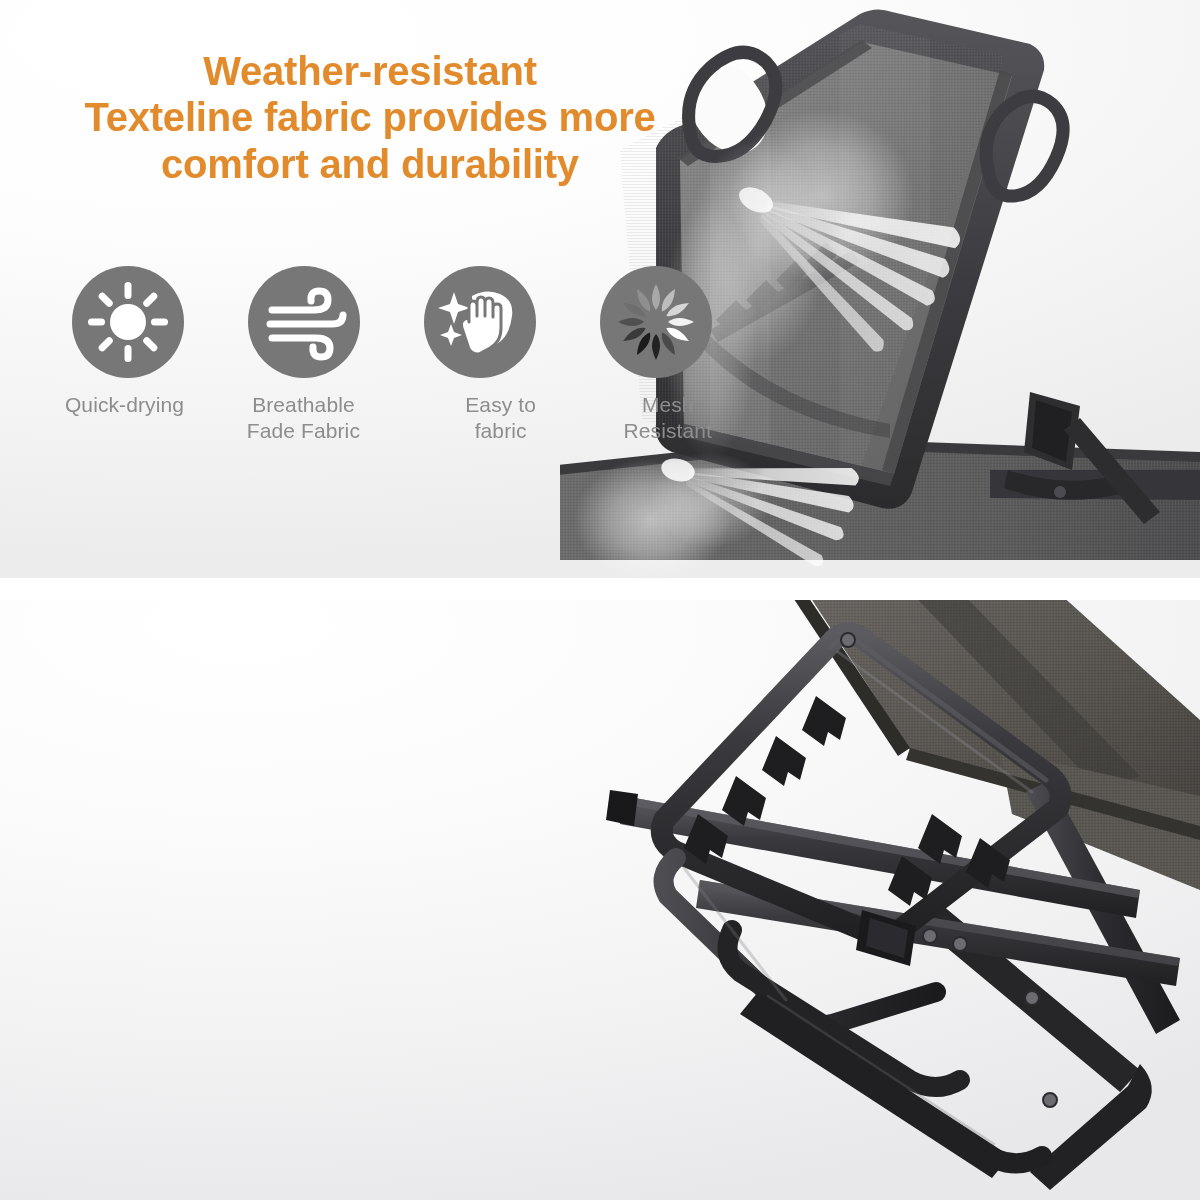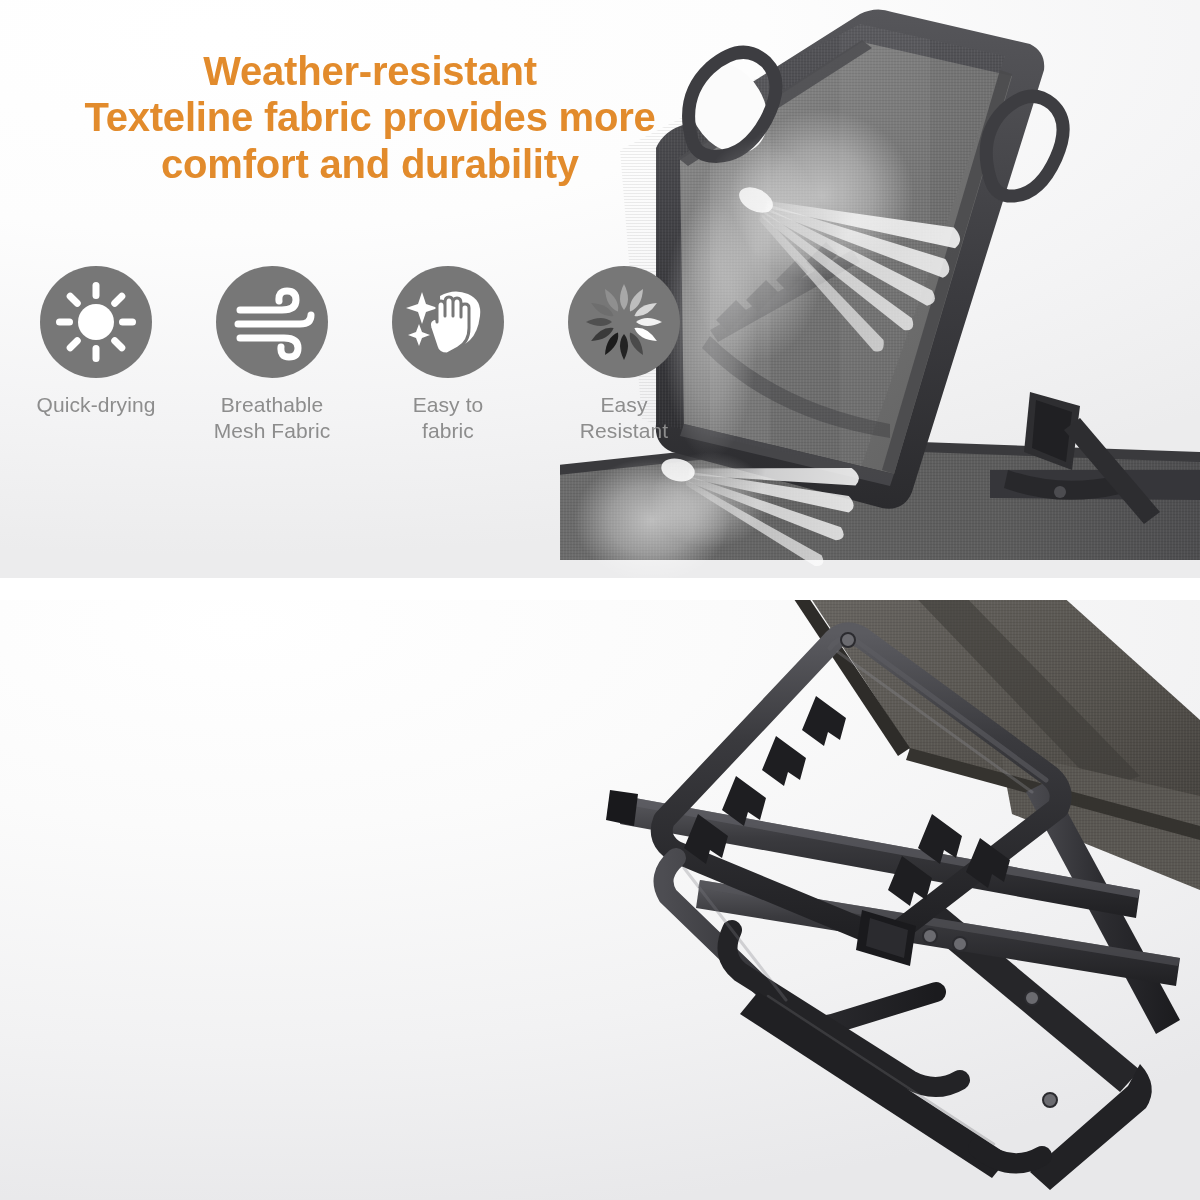--- a/index.html
+++ b/index.html
@@ -48,21 +48,21 @@
   }
 
   
   .feature-row {
     position:absolute; left:0; width:740px;
     display:flex; z-index:6;
   }
   #features-top    { top:266px; }
 
   .feature {
-    display:flex; flex-direction:column; align-items:center;
+    display:flex; flex-direction:column; align-items:flex-end;
     width:176px;
   }
   #features-top .feature:nth-child(1){ margin-left:8px; }
 
   .badge {
     width:112px; height:112px; border-radius:50%;
     background:#777777;
     position:relative; overflow:hidden;
     flex:none;
   }
@@ -236,21 +236,21 @@
         <div class="badge">
           <svg viewBox="0 0 112 112">
             <g fill="none" stroke="#ffffff" stroke-width="7" stroke-linecap="round">
               <path d="M24 44 H66 Q80 44 80 34 Q80 25 71 25 Q62 25 63 35"></path>
               <path d="M22 58 H84 Q95 58 95 49"></path>
               <path d="M24 72 H68 Q82 72 82 82 Q82 91 73 91 Q64 91 65 81"></path>
             </g>
           </svg>
         </div>
         <div class="feature-label">Breathable
-Mesh Fabric</div>
+Fade Fabric</div>
       </div>
 
       <div class="feature">
         <div class="badge">
           <svg viewBox="0 0 112 112">
 
             <path d="M30 26 L34 38 L46 42 L34 46 L30 58 L26 46 L14 42 L26 38 Z" fill="#ffffff"></path>
             <path d="M27 58 L30 66 L38 69 L30 72 L27 80 L24 72 L16 69 L24 66 Z" fill="#ffffff"></path>
 
             <path d="M48 30 Q62 22 76 28 Q90 34 88 50 Q86 66 78 74 Q70 82 58 80 L50 74 Z" fill="#ffffff"></path>
@@ -303,21 +303,21 @@
                 </g>
               <g transform="rotate(300 56 56)">
                   <path d="M56 18 Q64 34 56 44 Q48 34 56 18 Z" fill="#6e6e6e"></path>
                 </g>
               <g transform="rotate(330 56 56)">
                   <path d="M56 18 Q64 34 56 44 Q48 34 56 18 Z" fill="#8f8f8f"></path>
                 </g>
             </g>
           </svg>
         </div>
-        <div class="feature-label">Easy
+        <div class="feature-label">Mesh
 Resistant</div>
       </div>
     </div>
   </section>
 
   <div class="divider-gap"></div>
 
   <section class="panel" id="panel-bottom">
     <div class="panel-bg"></div>
 

